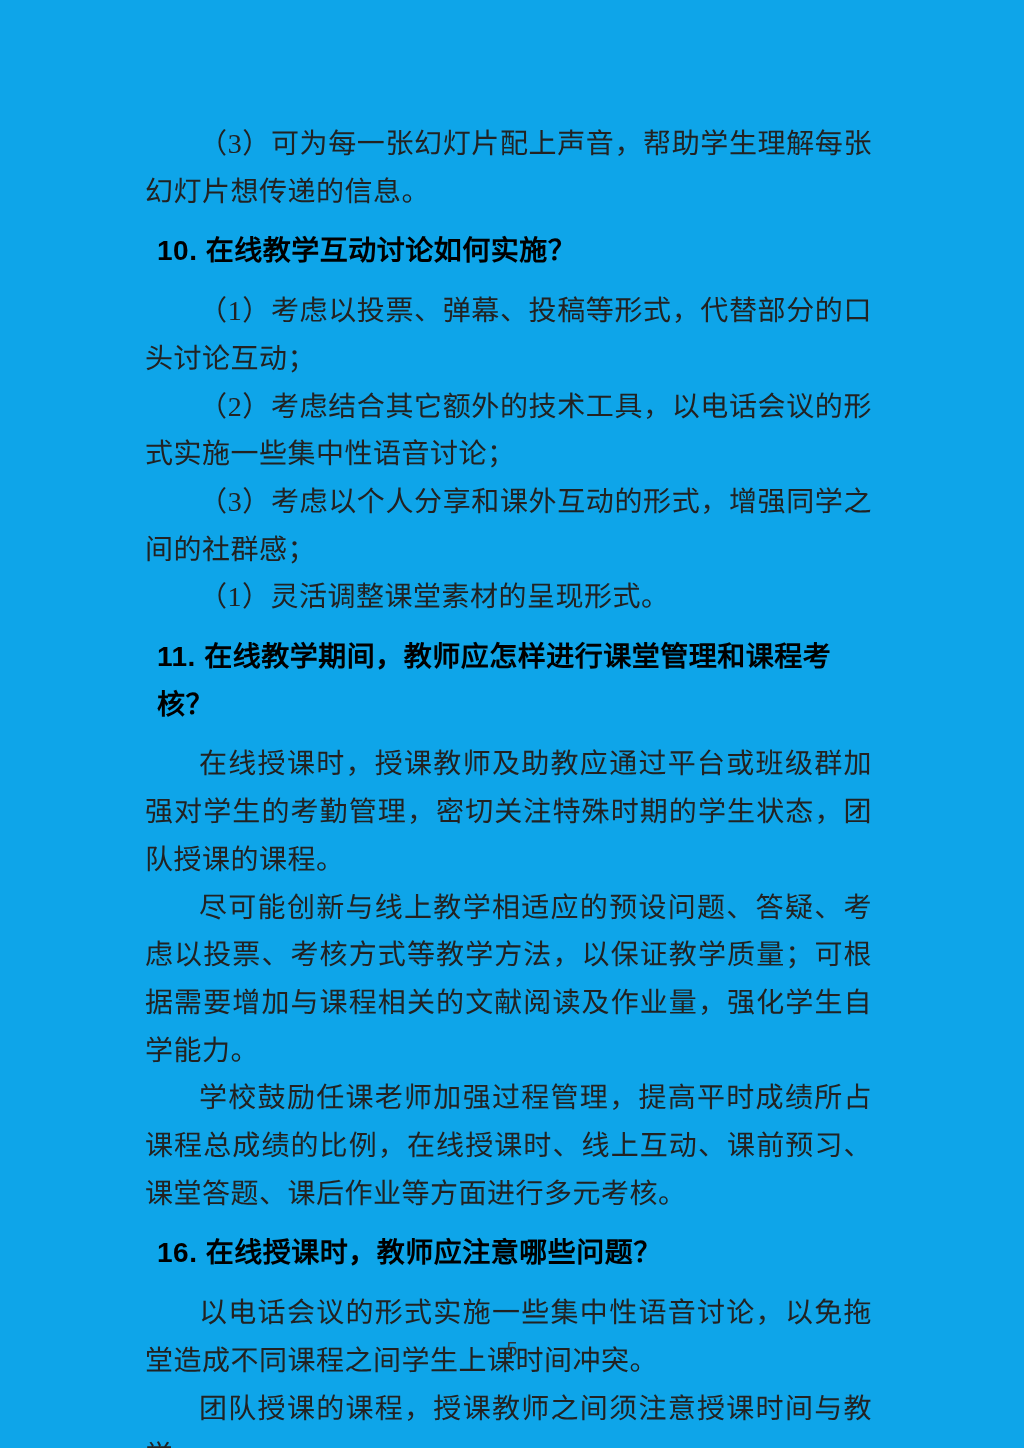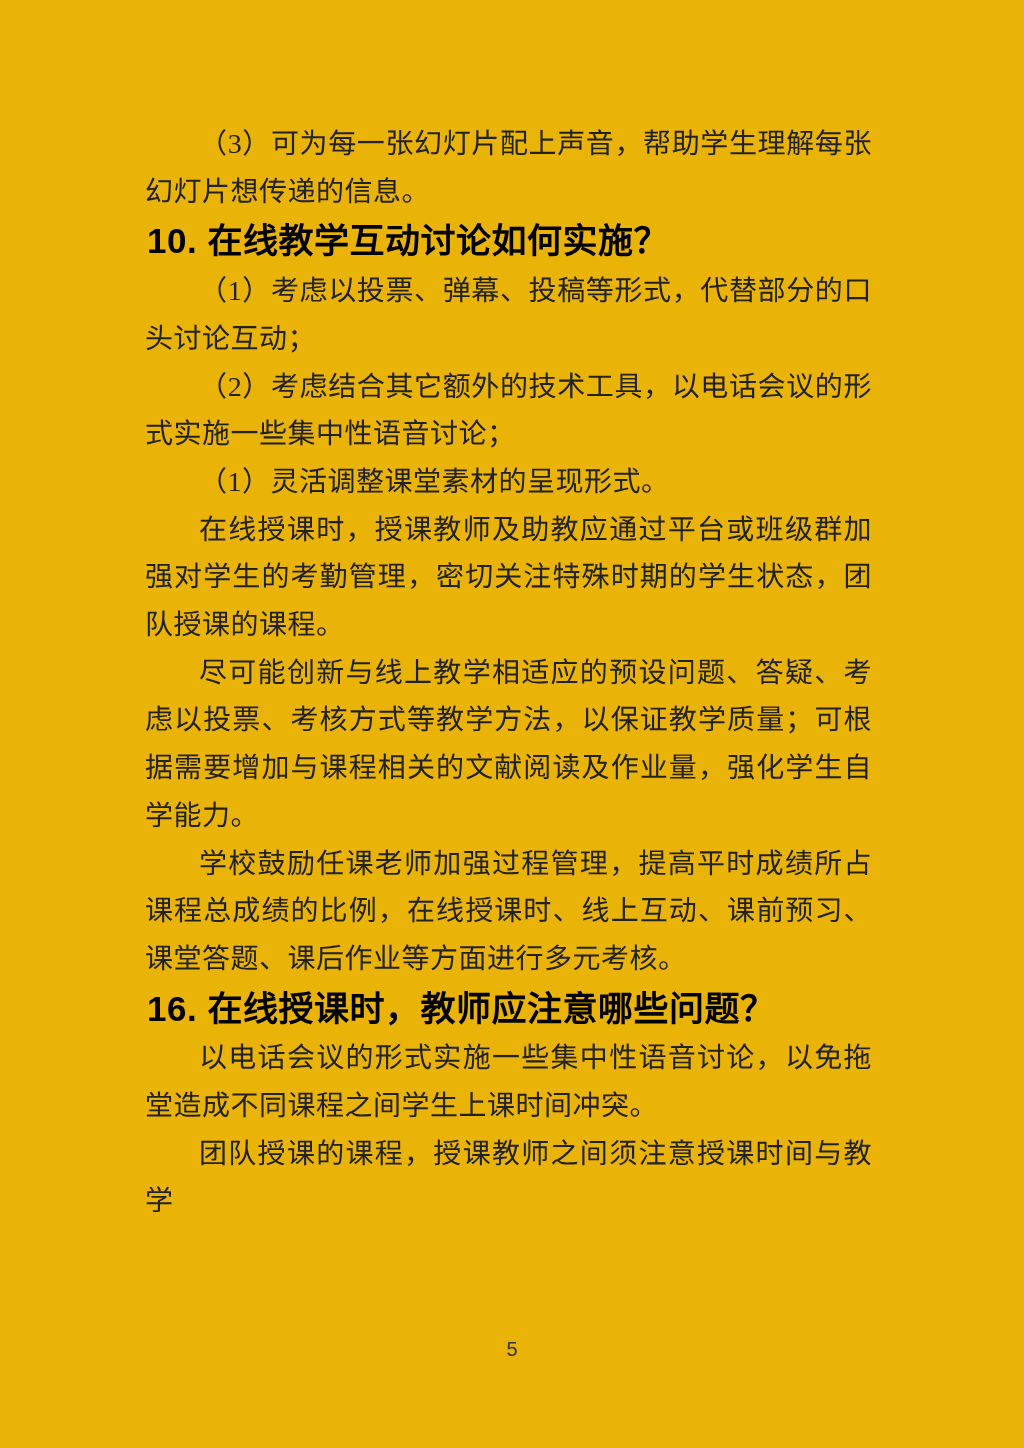--- a/index.html
+++ b/index.html
@@ -4,21 +4,21 @@
 <style>
   html, body {
     margin: 0;
     padding: 0;
     background: #ffffff;
   }
   .page {
     position: relative;
     width: 1024px;
     height: 1448px;
-    background: #eab308;
+    background: #0ea5e9;
     overflow: hidden;
   }
   .content {
     position: absolute;
     left: 145px;
     top: 120px;
     width: 727px;
     color: #1f1f1f;
   }
   .para {
@@ -28,23 +28,23 @@
     line-height: 47.7px;
     color: #222222;
     text-align: justify;
     text-align-last: left;
     text-justify: inter-character;
     text-indent: 54px;
     letter-spacing: 0.5px;
     font-weight: 400;
   }
   .heading {
-    margin: 2px;
+    margin: 12px;
     font-family: "Liberation Sans", "DejaVu Sans", sans-serif;
-    font-size: 35px;
+    font-size: 28px;
     line-height: 47.7px;
     font-weight: 700;
     color: #000000;
     text-indent: 0;
     text-align: left;
     letter-spacing: 0.5px;
   }
   .footer {
     position: absolute;
     left: 0;
@@ -60,21 +60,23 @@
 </style>
 </head>
 <body>
 
 <div class="page">
   <main class="content">
     <p class="para">（3）可为每一张幻灯片配上声音，帮助学生理解每张幻灯片想传递的信息。</p>
     <h2 class="heading">10. 在线教学互动讨论如何实施？</h2>
     <p class="para">（1）考虑以投票、弹幕、投稿等形式，代替部分的口头讨论互动；</p>
     <p class="para">（2）考虑结合其它额外的技术工具，以电话会议的形式实施一些集中性语音讨论；</p>
+    <p class="para">（3）考虑以个人分享和课外互动的形式，增强同学之间的社群感；</p>
     <p class="para">（1）灵活调整课堂素材的呈现形式。</p>
+    <h2 class="heading">11. 在线教学期间，教师应怎样进行课堂管理和课程考核？</h2>
     <p class="para">在线授课时，授课教师及助教应通过平台或班级群加强对学生的考勤管理，密切关注特殊时期的学生状态，团队授课的课程。</p>
     <p class="para">尽可能创新与线上教学相适应的预设问题、答疑、考虑以投票、考核方式等教学方法，以保证教学质量；可根据需要增加与课程相关的文献阅读及作业量，强化学生自学能力。</p>
     <p class="para">学校鼓励任课老师加强过程管理，提高平时成绩所占课程总成绩的比例，在线授课时、线上互动、课前预习、课堂答题、课后作业等方面进行多元考核。</p>
     <h2 class="heading">16. 在线授课时，教师应注意哪些问题？</h2>
     <p class="para">以电话会议的形式实施一些集中性语音讨论，以免拖堂造成不同课程之间学生上课时间冲突。</p>
     <p class="para">团队授课的课程，授课教师之间须注意授课时间与教学</p>
   </main>
   <footer class="footer">
     <span class="page-number">5</span>
   </footer>

